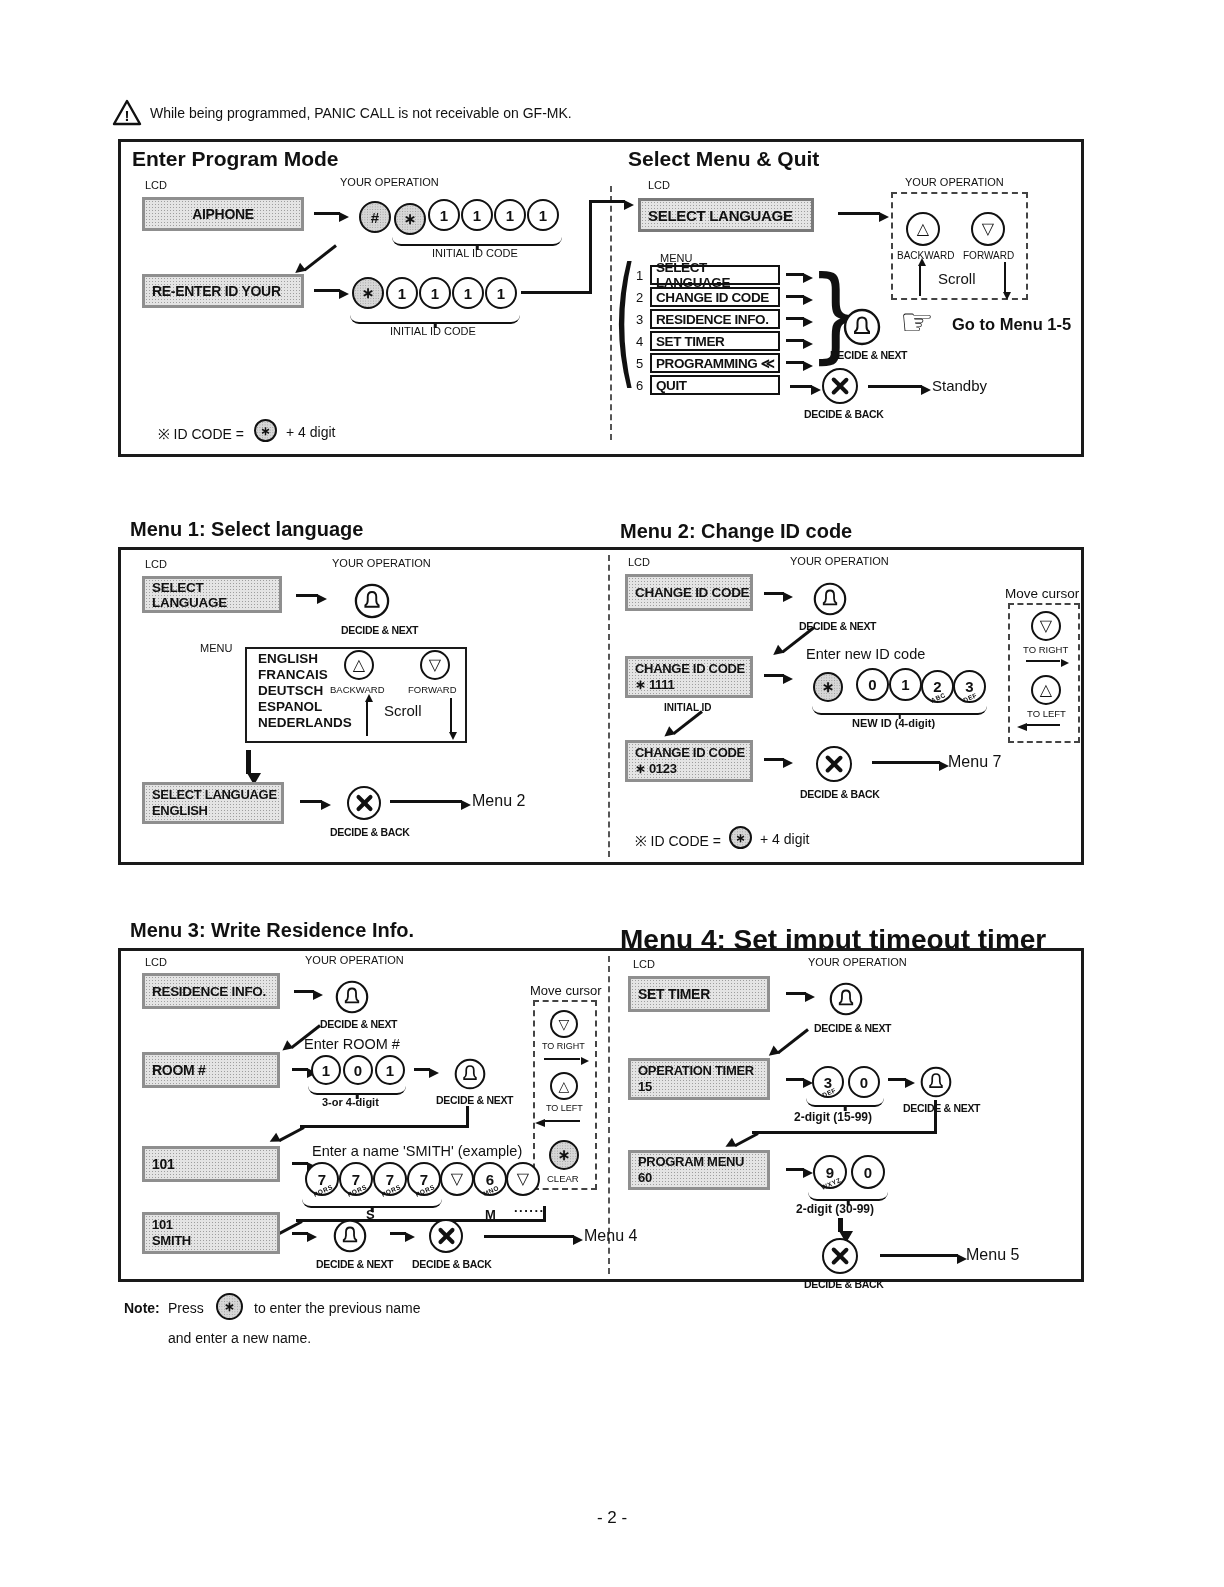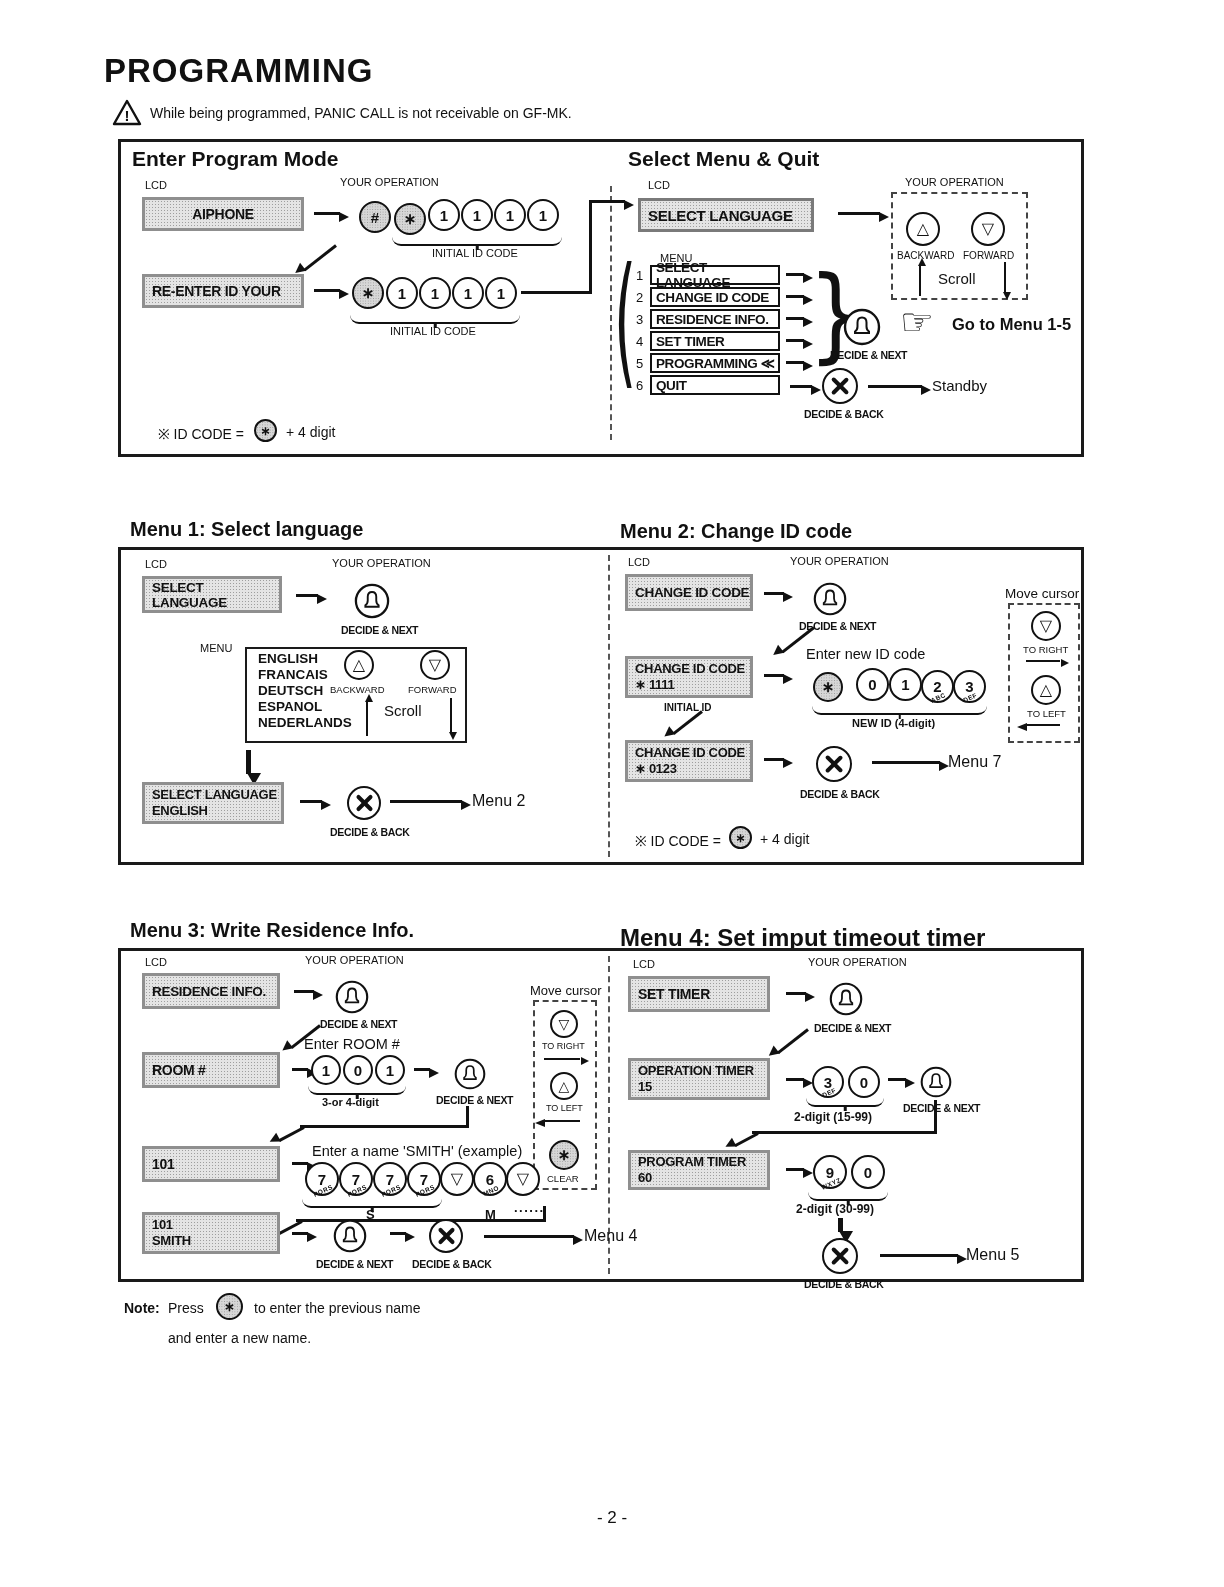--- a/index.html
+++ b/index.html
@@ -42,21 +42,20 @@
   .ub::after{content:'';position:absolute;left:50%;bottom:-6px;width:2.5px;height:6px;background:#111;transform:translateX(-50%)}
   .brace{position:absolute;font-family:"DejaVu Sans",sans-serif;color:#111}
   .sml{font-size:11px}
   .dn{font-size:10.5px;font-weight:bold;letter-spacing:-0.3px}
 </style>
 </head>
 <body>
 
 <div id="page">
 
-  <div class="t b" style="left:104px;top:52px;font-size:33px;letter-spacing:1px">PROGRAMMING</div>
   <svg class="abs" style="left:112px;top:99px" width="30" height="27" viewBox="0 0 30 27">
       <path d="M15 2 L28 25 L2 25 Z" fill="#fff" stroke="#111" stroke-width="2.4" stroke-linejoin="round"></path>
       <text x="15" y="22" text-anchor="middle" font-size="15" font-weight="bold" fill="#111">!</text>
     </svg>
   <div class="t" style="left:150px;top:105px;font-size:14px">While being programmed, PANIC CALL is not receivable on GF-MK.</div>
 
   <div class="box" style="left:118px;top:139px;width:966px;height:318px"></div>
   <div class="divider" style="left:610px;top:186px;height:254px"></div>
 
   <div class="t b" style="left:132px;top:147px;font-size:21px">Enter Program Mode</div>
@@ -303,21 +302,21 @@
   <div class="ar" style="left:872px;top:761px;width:68px"></div>
   <div class="t" style="left:948px;top:753px;font-size:16px">Menu 7</div>
 
   <div class="t" style="left:635px;top:831px;font-size:14px">※ ID CODE =</div>
   <div class="key sh" style="left:729px;top:826px;width:23px;height:23px;font-size:12px">
       <span>∗</span>
     </div>
   <div class="t" style="left:760px;top:831px;font-size:14px">+ 4 digit</div>
 
   <div class="t b" style="left:130px;top:919px;font-size:20px">Menu 3: Write Residence Info.</div>
-  <div class="t b" style="left:620px;top:924px;font-size:24px">Menu 4: Set imput timeout timer</div>
+  <div class="t b" style="left:620px;top:924px;font-size:28px">Menu 4: Set imput timeout timer</div>
   <div class="box" style="left:118px;top:948px;width:966px;height:334px"></div>
   <div class="divider" style="left:608px;top:956px;height:318px"></div>
 
   <div class="t sml" style="left:145px;top:956px">LCD</div>
   <div class="t sml" style="left:305px;top:954px">YOUR OPERATION</div>
   <div class="lcd" style="left:142px;top:973px;width:138px;height:36px;font-size:13.5px">
       <span>RESIDENCE INFO.</span>
     </div>
   <div class="ar" style="left:294px;top:990px;width:20px"></div>
   <svg class="abs" style="left:335px;top:980px" width="34" height="34" viewBox="0 0 38 38">
@@ -459,21 +458,21 @@
     </svg>
   <div class="t dn" style="left:903px;top:1102px">DECIDE &amp; NEXT</div>
   <div class="ub" style="left:806px;top:1098px;width:78px"></div>
   <div class="t b" style="left:794px;top:1110px;font-size:12px">2-digit (15-99)</div>
 
   <div class="vl" style="left:934px;top:1100px;height:34px"></div>
   <div class="hl" style="left:752px;top:1131px;width:185px"></div>
   <div class="ar rot" style="left:758px;top:1132px;width:26px;transform:rotate(152deg)"></div>
 
   <div class="lcd two" style="left:628px;top:1150px;width:142px;height:40px">
-    <span>PROGRAM TIMER</span>
+    <span>PROGRAM MENU</span>
     <span>60</span>
   </div>
   <div class="ar" style="left:786px;top:1168px;width:18px"></div>
   <div class="key" style="left:813px;top:1155px;width:34px;height:34px">
       <span>9</span>
       <span class="sub">WXYZ</span>
     </div>
   <div class="key" style="left:851px;top:1155px;width:34px;height:34px">
       <span>0</span>
     </div>

